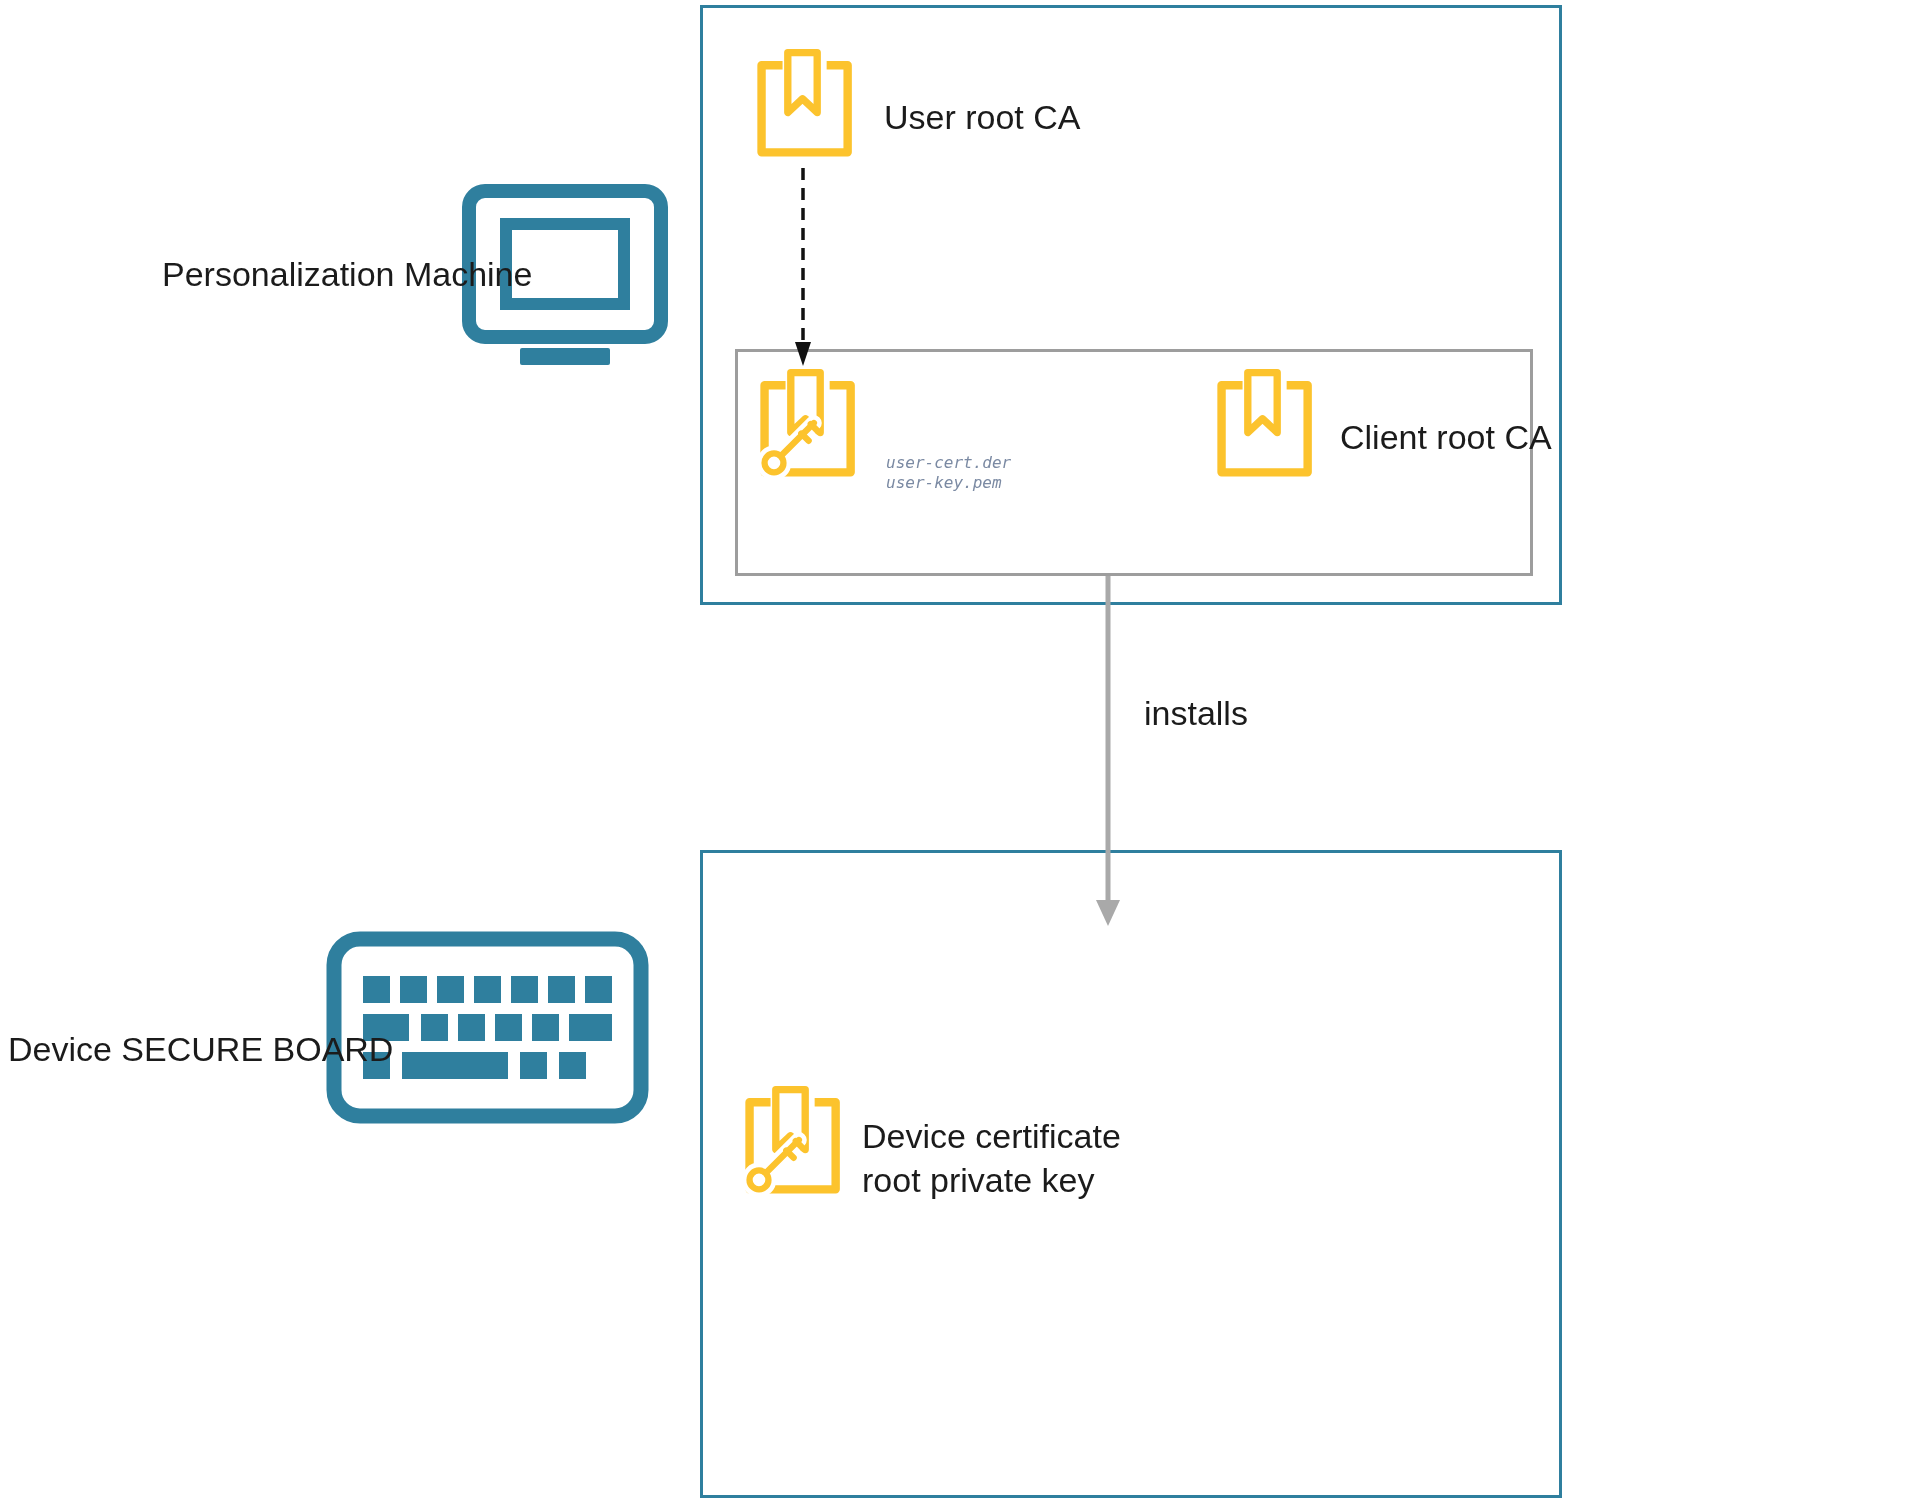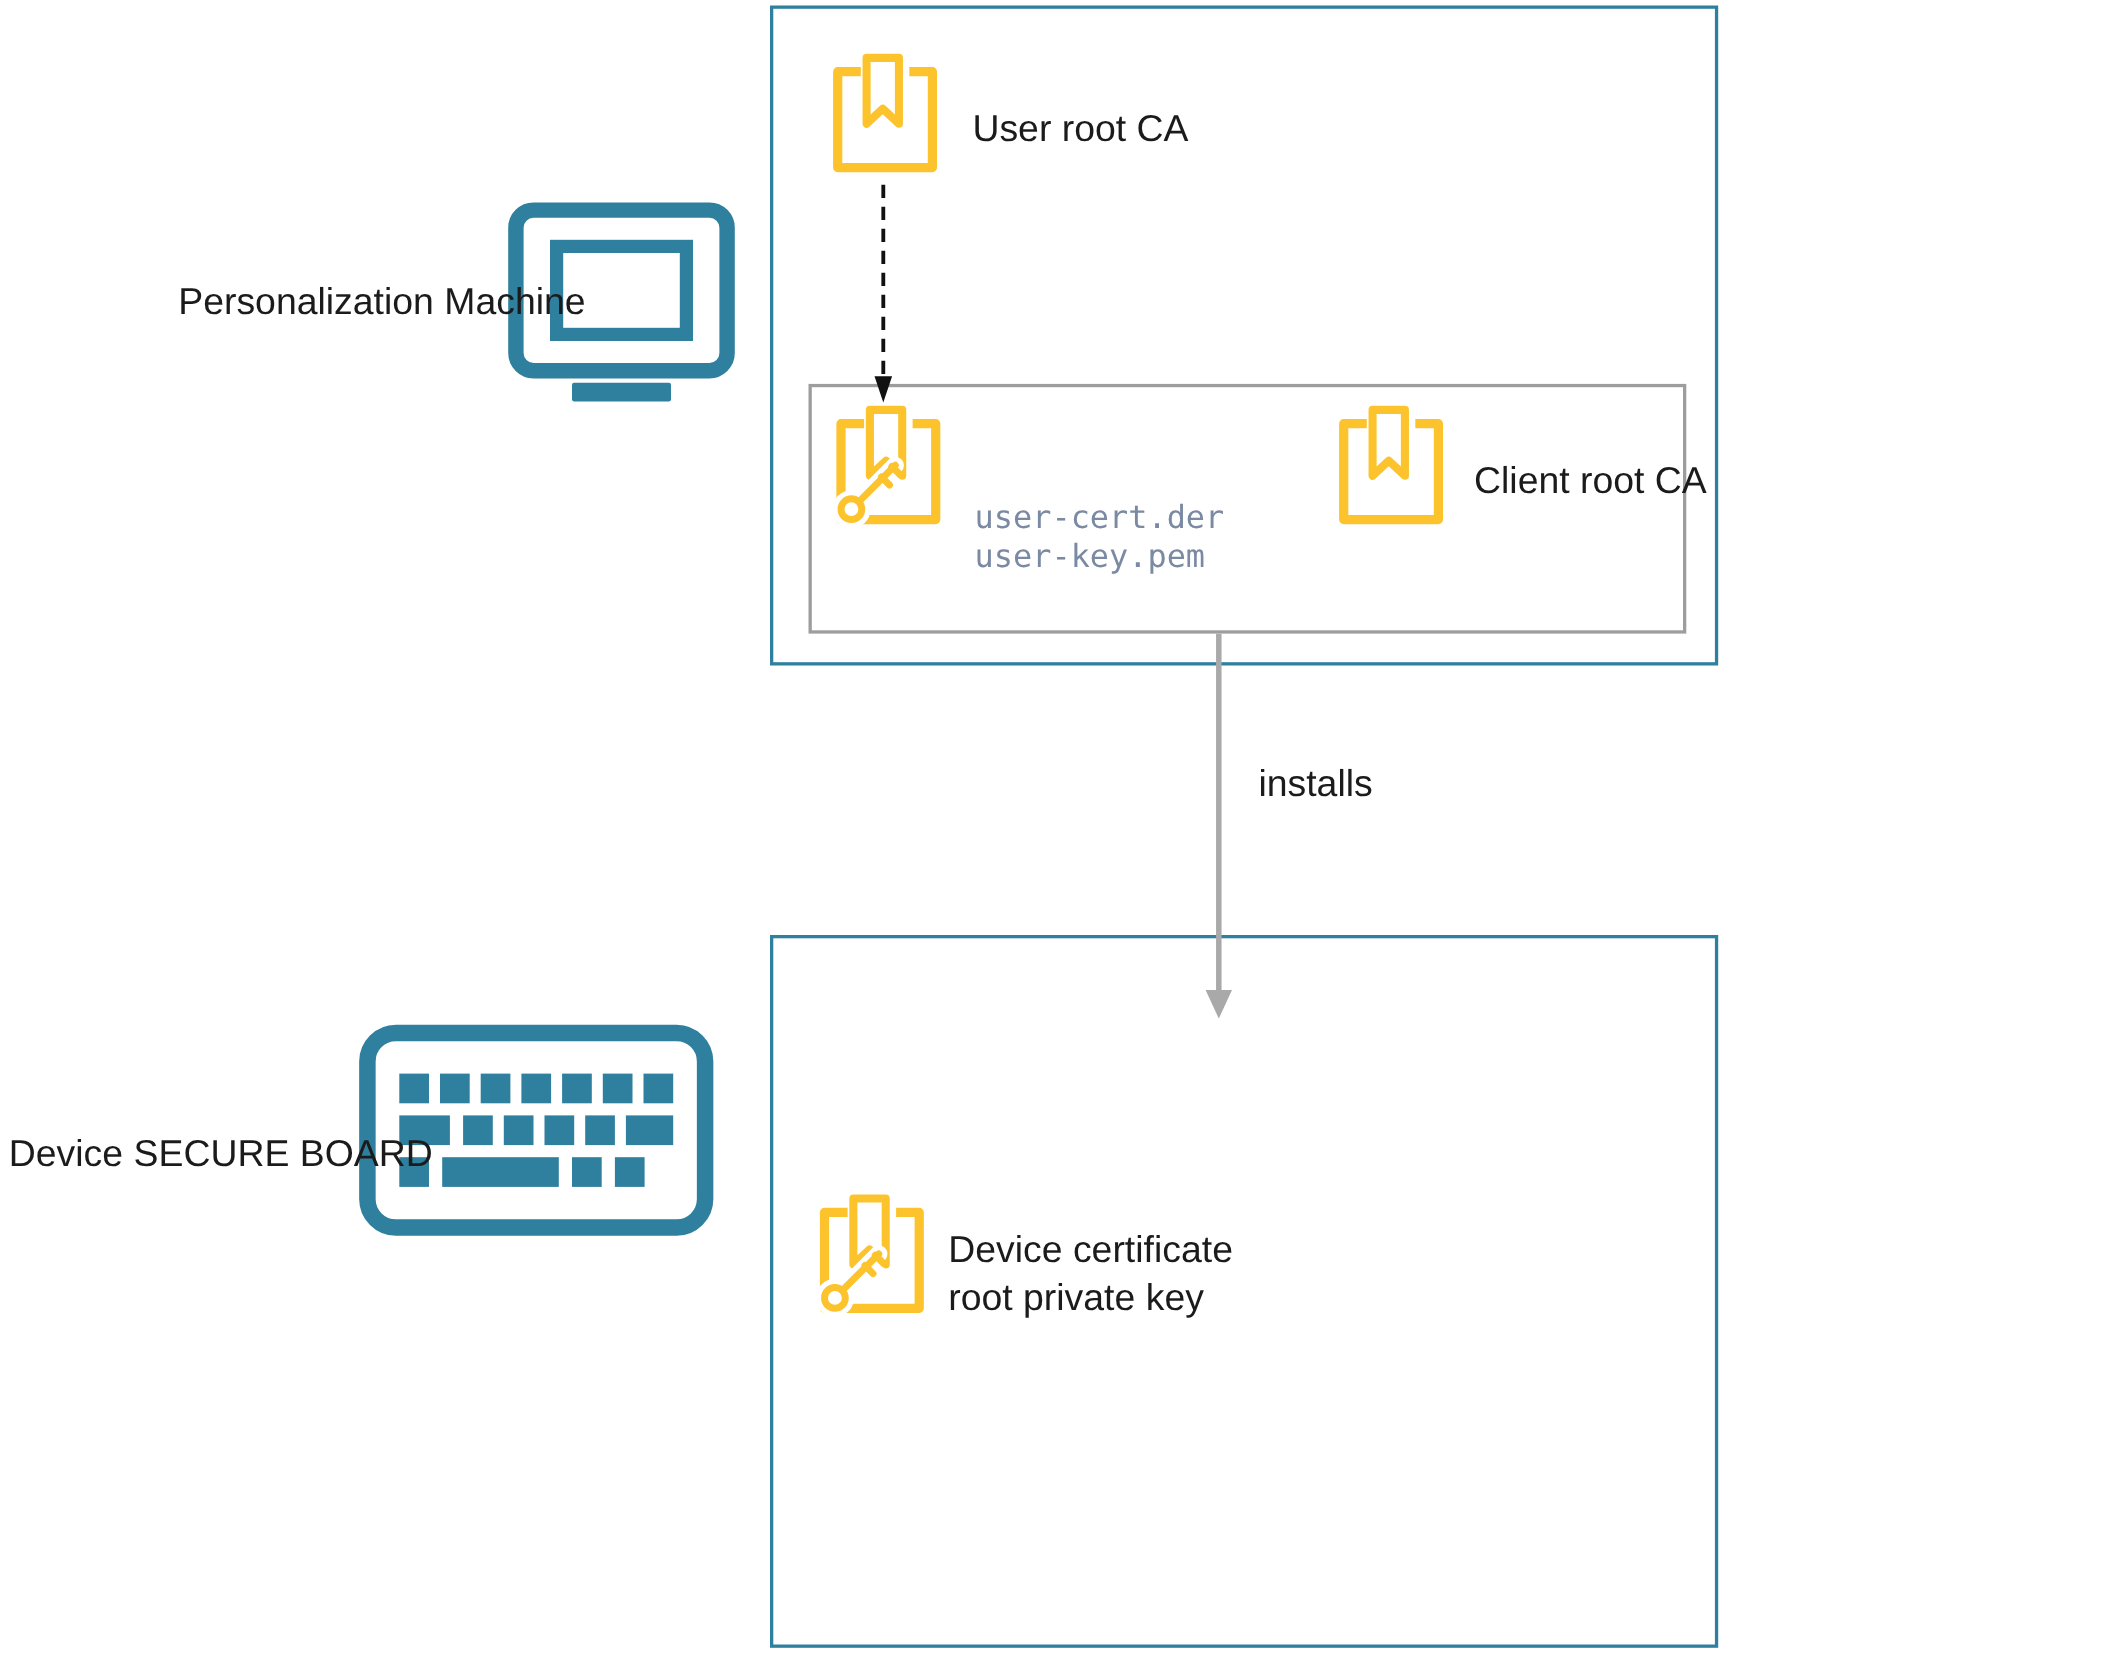--- a/index.html
+++ b/index.html
@@ -30,23 +30,24 @@
     background: transparent;
   }
   .label {
     font-size: 34px;
     color: var(--text);
     line-height: 1.3;
     white-space: normal;
   }
   .files {
     font-family: "DejaVu Sans Mono", "Liberation Mono", monospace;
-    font-size: 29px;
+    font-size: 16px;
     color: var(--file-text);
     line-height: 1.22;
+    font-style: italic;
   }
   svg.icon { display: block; }
 </style>
 </head>
 <body>
 
 <svg width="0" height="0" style="position:absolute" aria-hidden="true">
   <defs>
     <symbol id="sym-cert" viewBox="0 0 100 104">
       <path d="M31,16 L11,16 L11,99 L93,99 L93,16 L73,16" fill="none" stroke="var(--yellow)" stroke-width="8" stroke-linejoin="round"></path>

